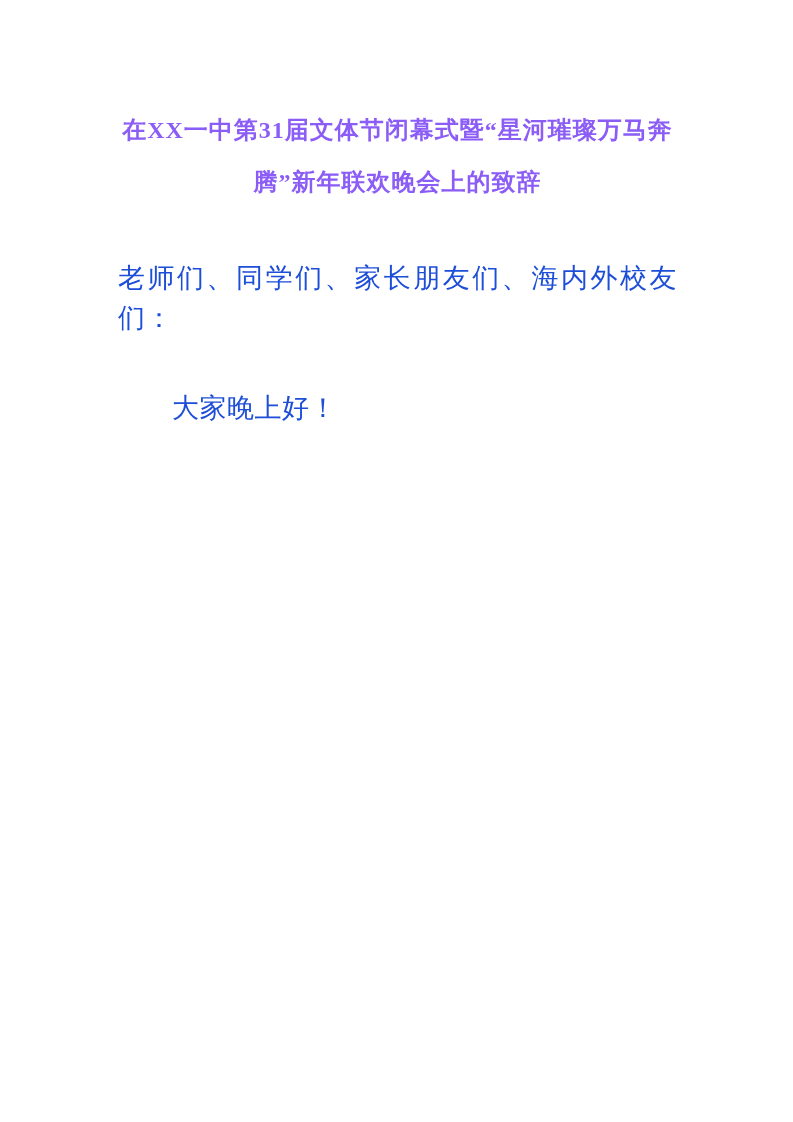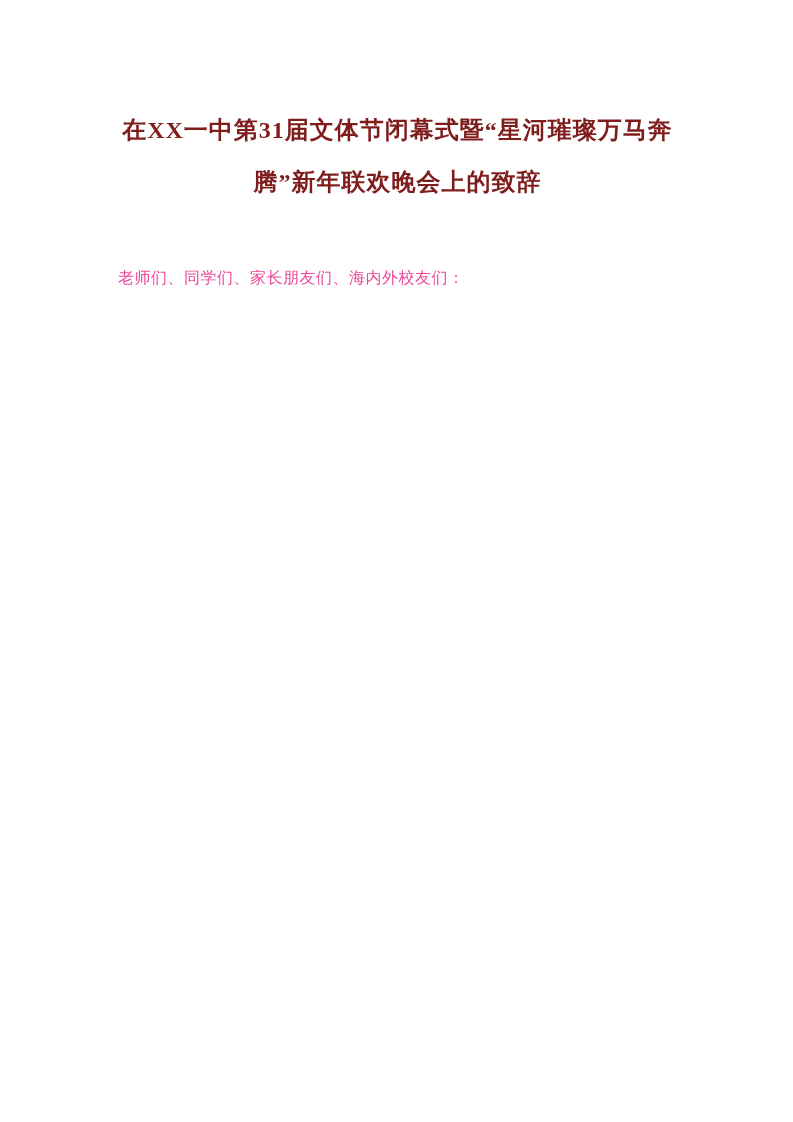--- a/index.html
+++ b/index.html
@@ -20,41 +20,42 @@
   .content {
     padding: 104px 116px 0 118px;
   }
   .doc-title {
     margin: 0 0 22px 0;
     font-size: 24px;
     font-weight: bold;
     line-height: 52px;
     text-align: center;
     letter-spacing: 1px;
-    color: #7f1d1d;
+    color: #8b5cf6;
   }
   .doc-body p {
     margin: 50px 0 0 0;
-    font-size: 16px;
+    font-size: 27px;
     line-height: 40px;
     text-align: justify;
     text-justify: inter-ideograph;
     letter-spacing: 0.5px;
-    color: #ec4899;
+    color: #1d4ed8;
   }
   .doc-body p.no-indent {
     text-indent: 0;
   }
   .doc-body p.indent {
     text-indent: 2em;
   }
 </style>
 </head>
 <body>
 
 <div class="page">
   <div class="content">
     <h1 class="doc-title">在XX一中第31届文体节闭幕式暨“星河璀璨万马奔腾”新年联欢晚会上的致辞</h1>
     <div class="doc-body">
       <p class="no-indent">老师们、同学们、家长朋友们、海内外校友们：</p>
+      <p class="indent">大家晚上好！</p>
     </div>
   </div>
 </div>
 
 </body></html>

